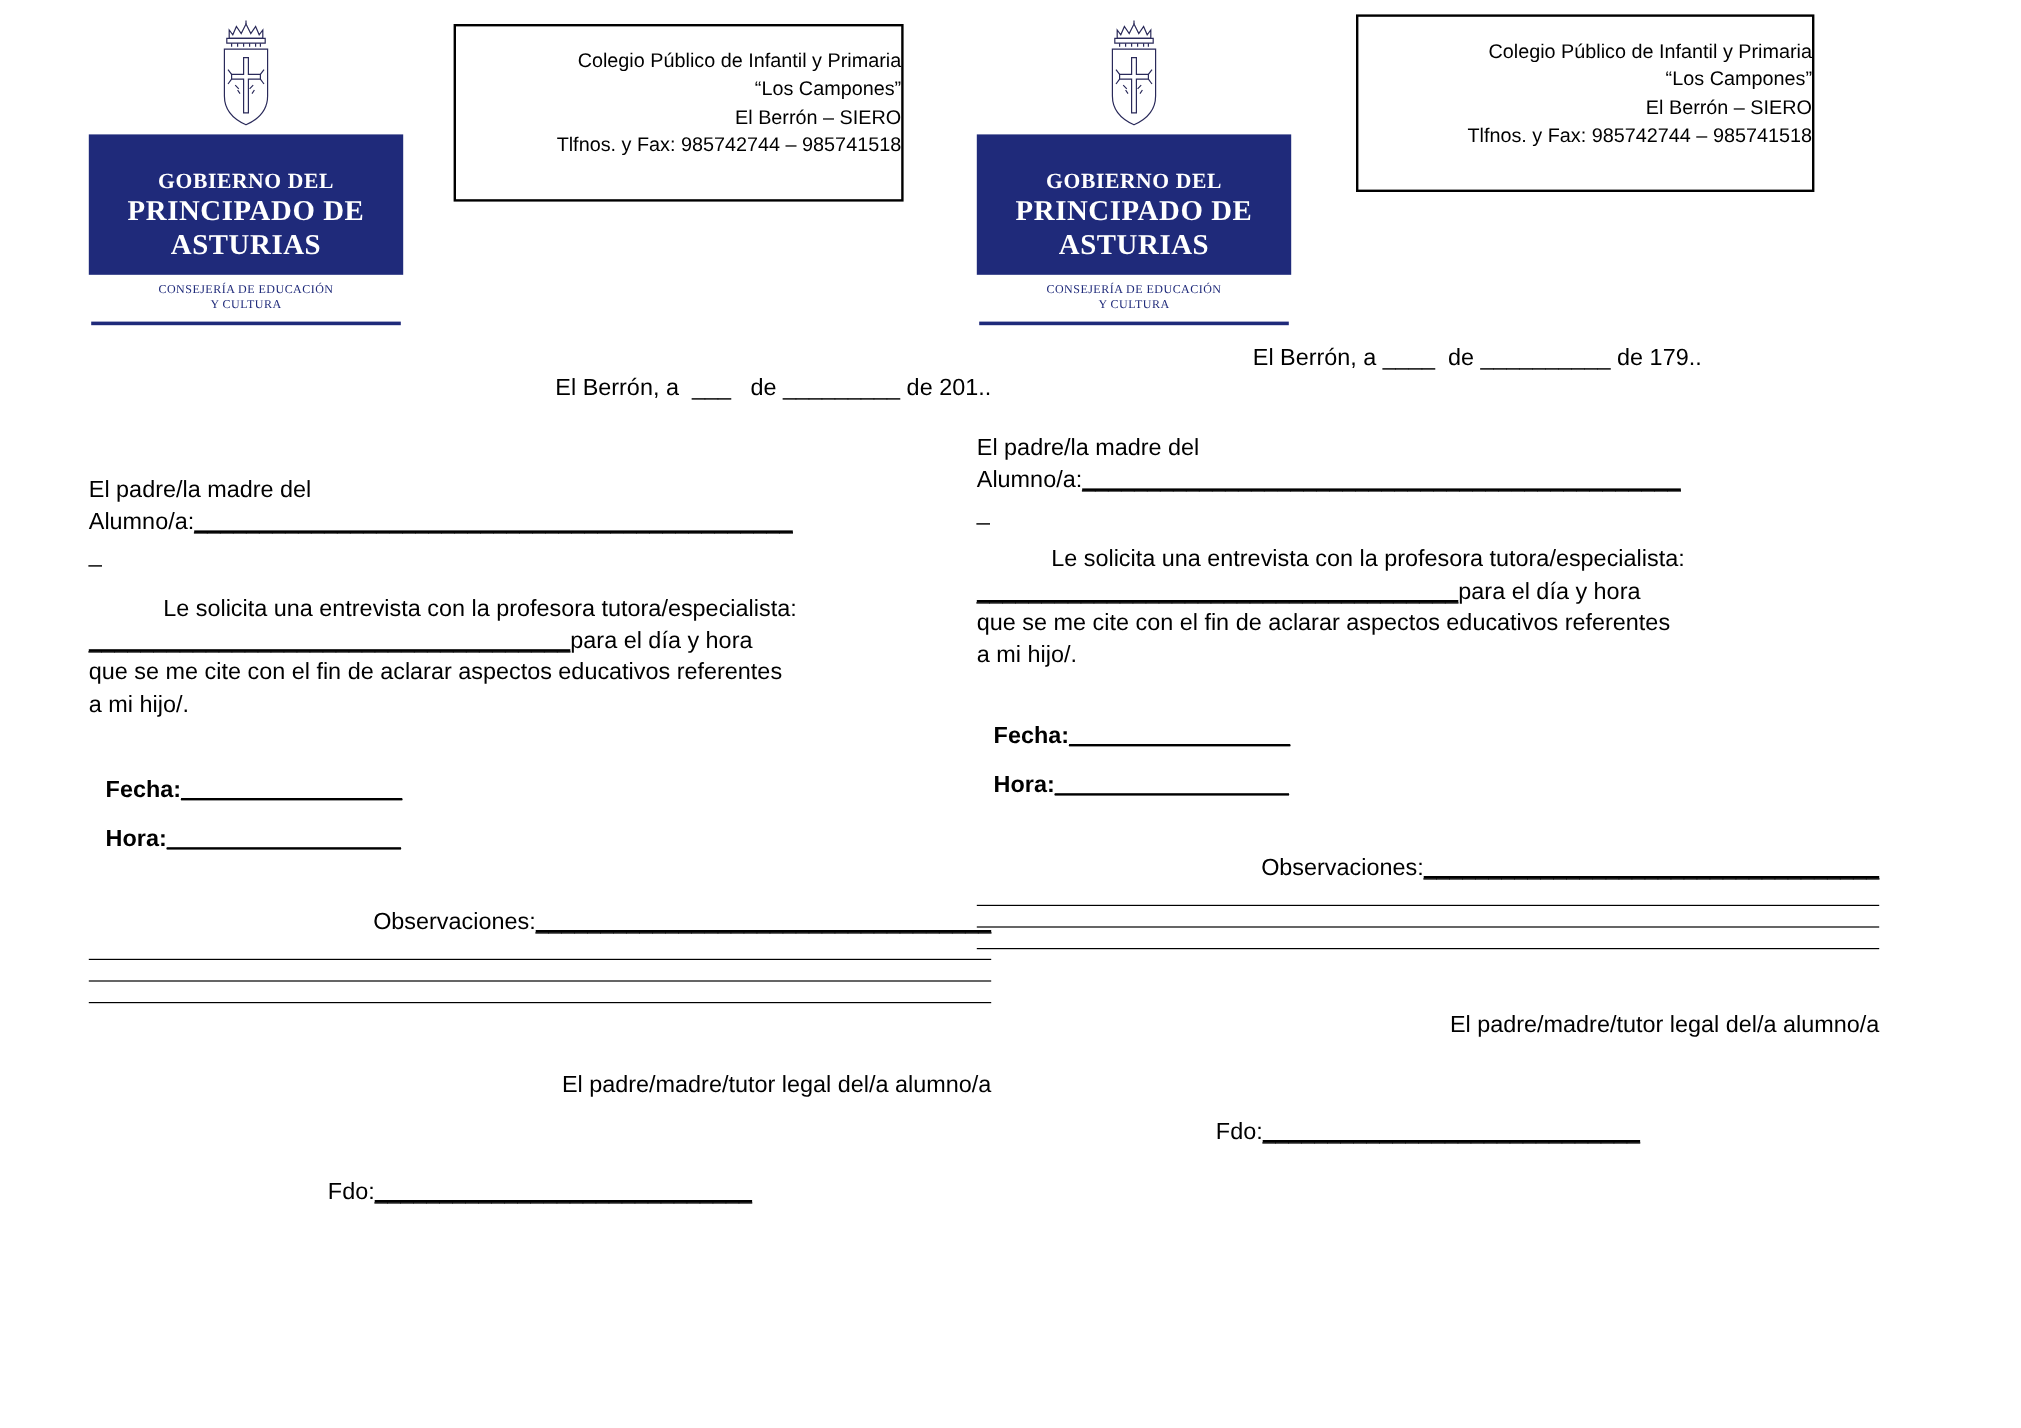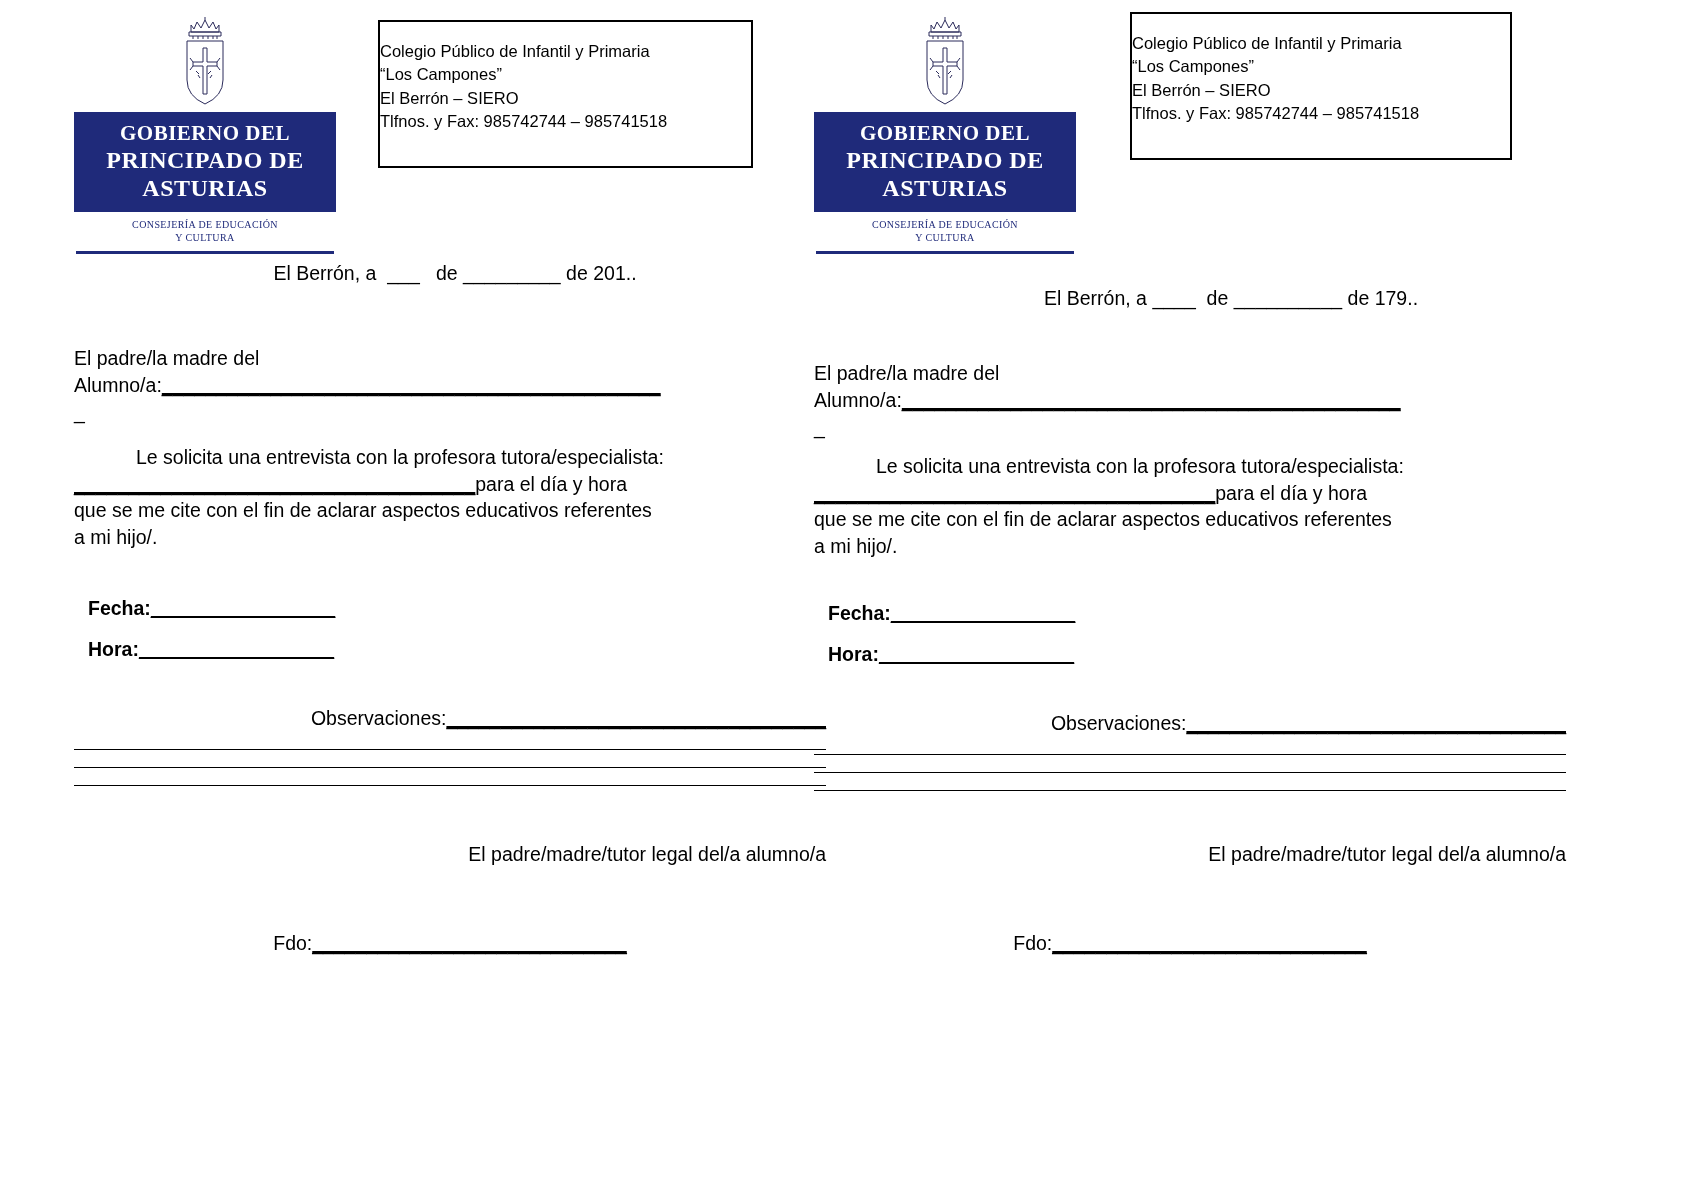--- a/index.html
+++ b/index.html
@@ -48,21 +48,21 @@
   .gov-banner {
     background: #1f2a7a;
     color: #ffffff;
     text-align: center;
     padding: 9px 0 10px 0;
     font-family: "Liberation Serif", serif;
     font-weight: bold;
     letter-spacing: 0.5px;
     line-height: 1.18;
   }
-  .gov-banner .l1 { display: block; font-size: 21px; font-variant: small-caps; }
+  .gov-banner .l1 { display: block; font-size: 18px; font-variant: small-caps; margin-top: 20px; }
   .gov-banner .l2 { display: block; font-size: 24px; font-variant: small-caps; }
 
   .consejeria {
     text-align: center;
     color: #1f2a7a;
     font-family: "Liberation Serif", serif;
     font-size: 10px;
     font-variant: small-caps;
     letter-spacing: 0.4px;
     line-height: 1.3;
@@ -73,21 +73,21 @@
     margin: 7px auto 0 auto;
     width: 258px;
     height: 3px;
     background: #1f2a7a;
   }
 
   .school-box {
     position: absolute;
     border: 2px solid #000000;
     box-sizing: border-box;
-    text-align: left;
+    text-align: right;
     font-size: 16.5px;
     line-height: 1.42;
     padding-top: 18px;
   }
   .col-left .school-box {
     left: 318px; top: 20px; width: 375px; height: 148px;
   }
   .col-right .school-box {
     left: 330px; top: 12px; width: 382px; height: 148px;
   }
@@ -96,21 +96,21 @@
   
   .body-area {
     position: relative;
     font-size: 19.5px;
     line-height: 1.38;
   }
   .col-left .body-area  { padding: 0 14px 0 14px; }
   .col-right .body-area { padding: 0 14px 0 14px; }
 
   .dateline { text-align: center; white-space: pre; }
-  .col-left .dateline  { margin-top: 45px; padding-left: 10px; }
+  .col-left .dateline  { margin-top: 95px; padding-left: 10px; text-align: right; }
   .col-right .dateline { margin-top: 70px; padding-left: 230px; text-align: left; }
 
   .blk { margin: 0; }
   .spacer-sm { height: 58px; }
   .col-right .spacer-sm { height: 48px; }
 
   .para { text-align: justify; margin: 0; }
   .indent { display: inline-block; width: 62px; }
 
   .dash-line { margin: 0; }

